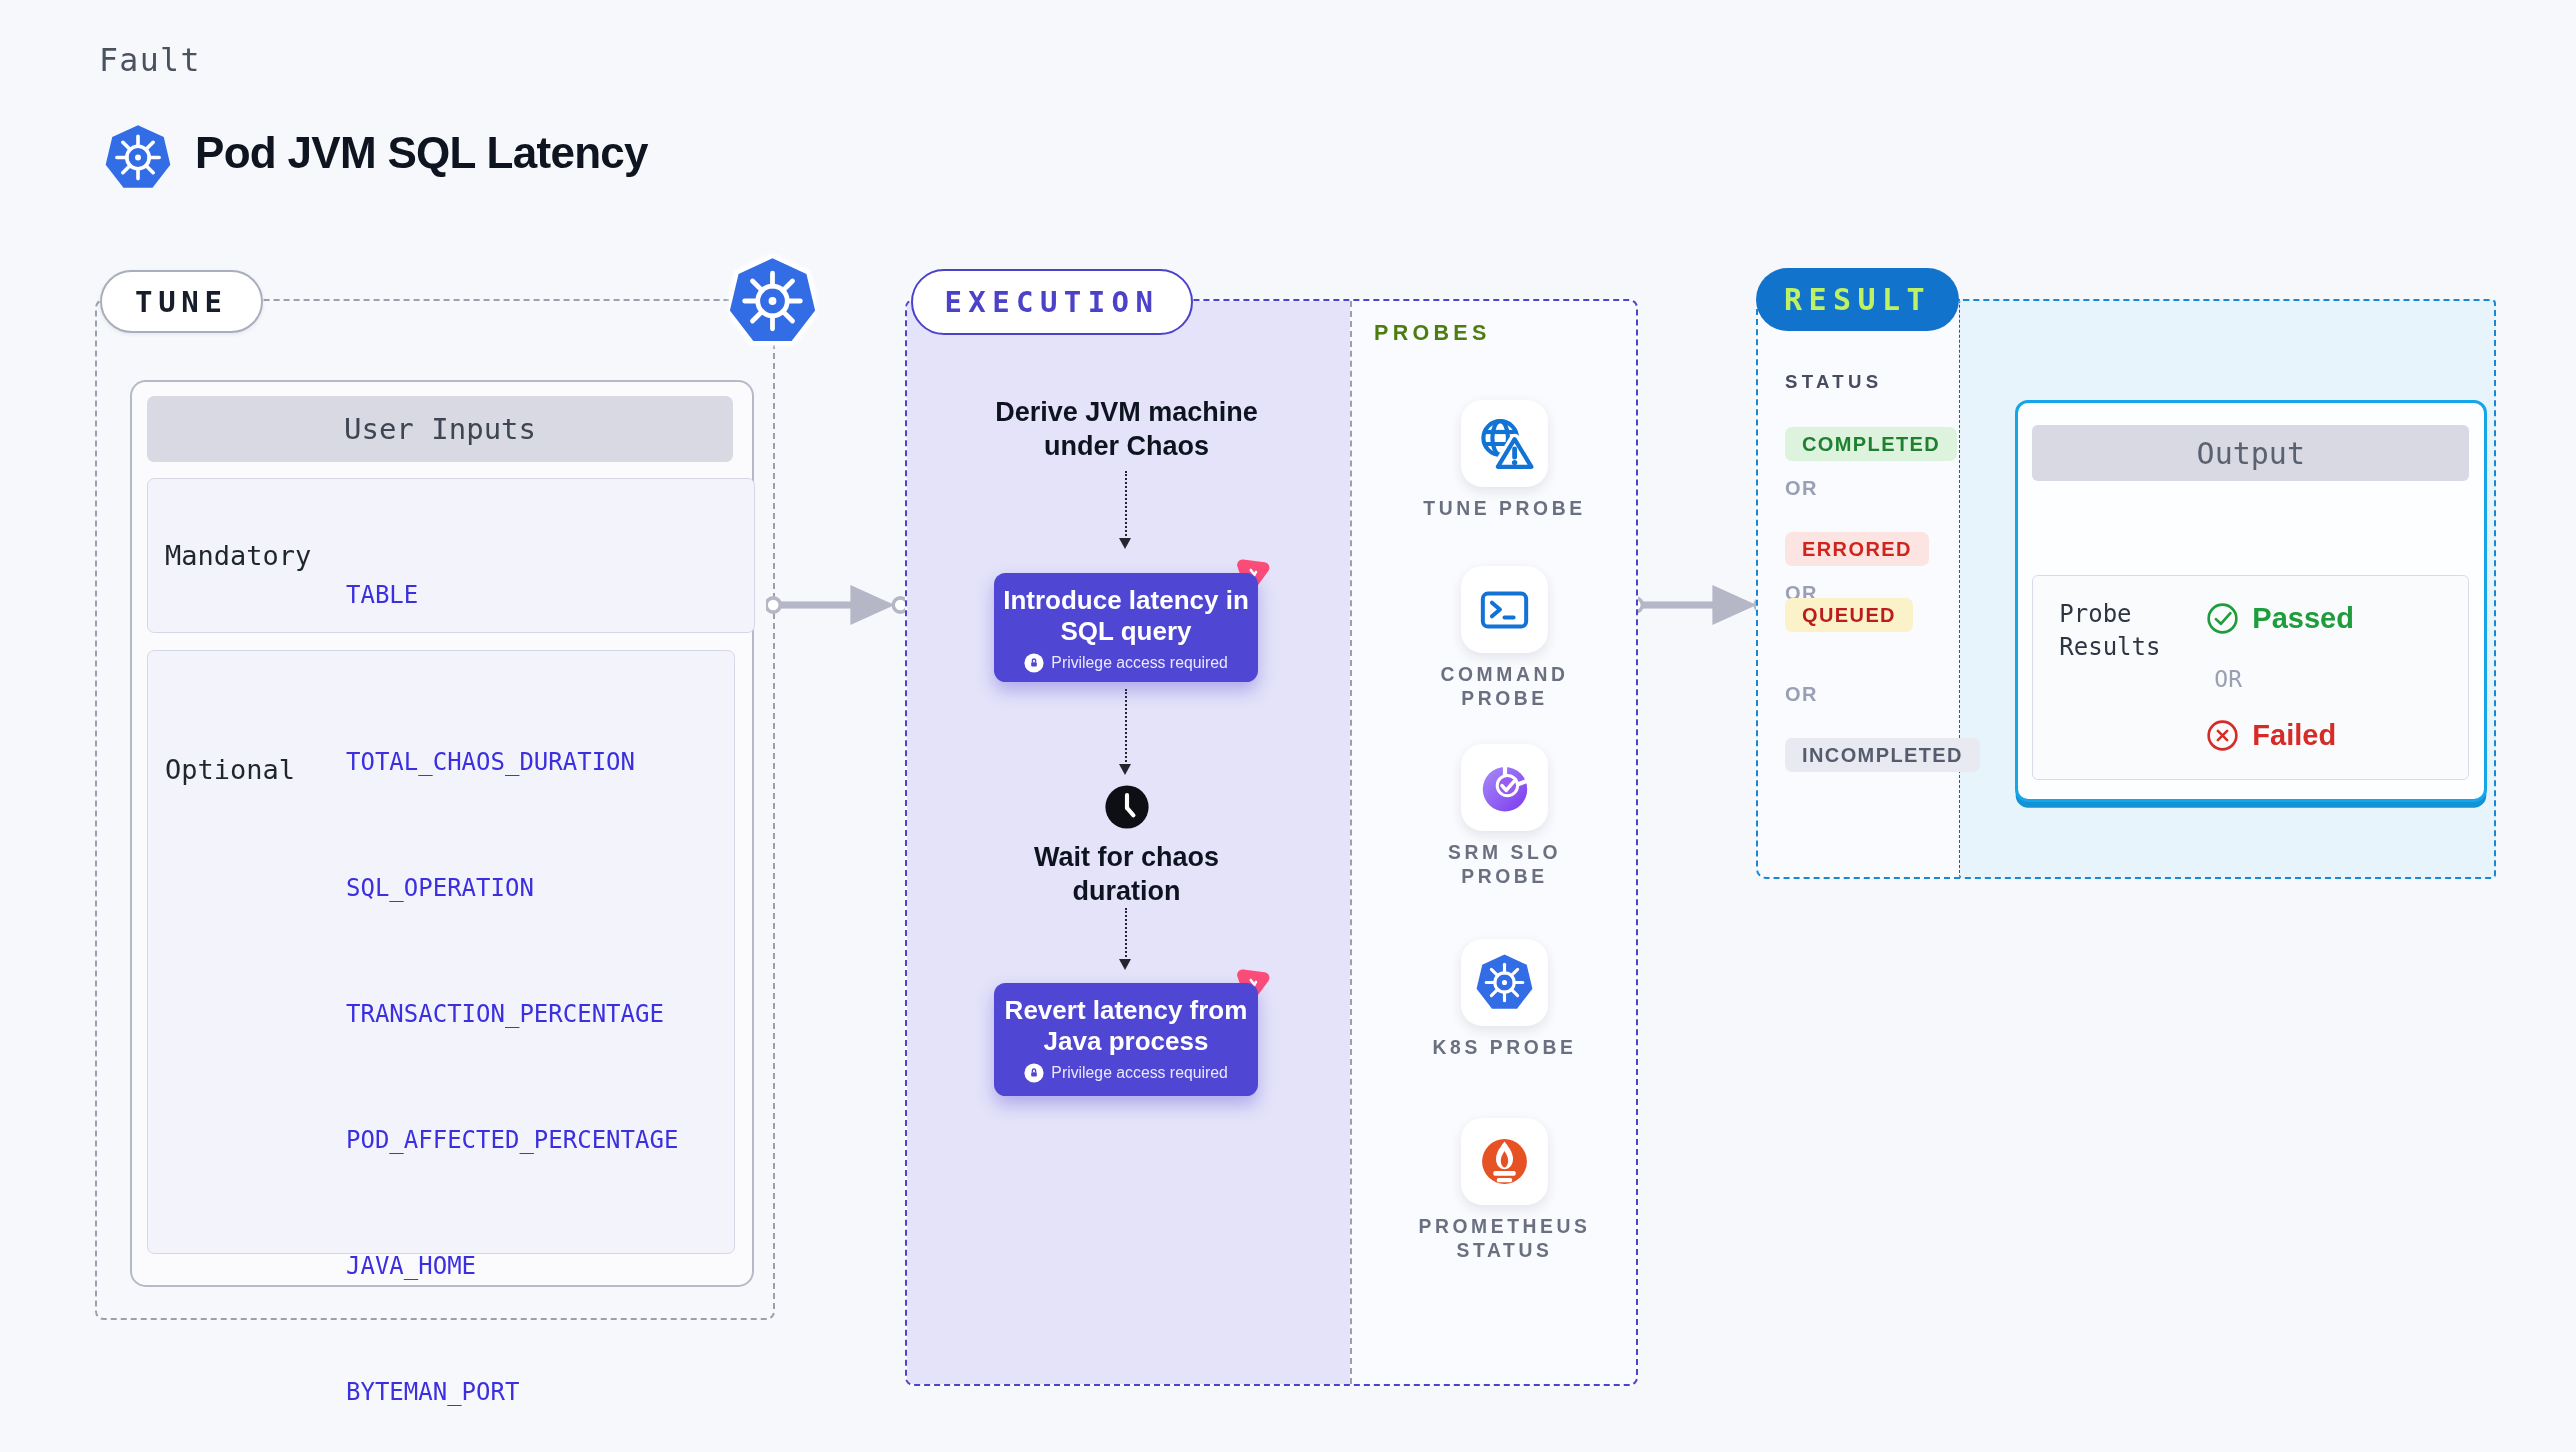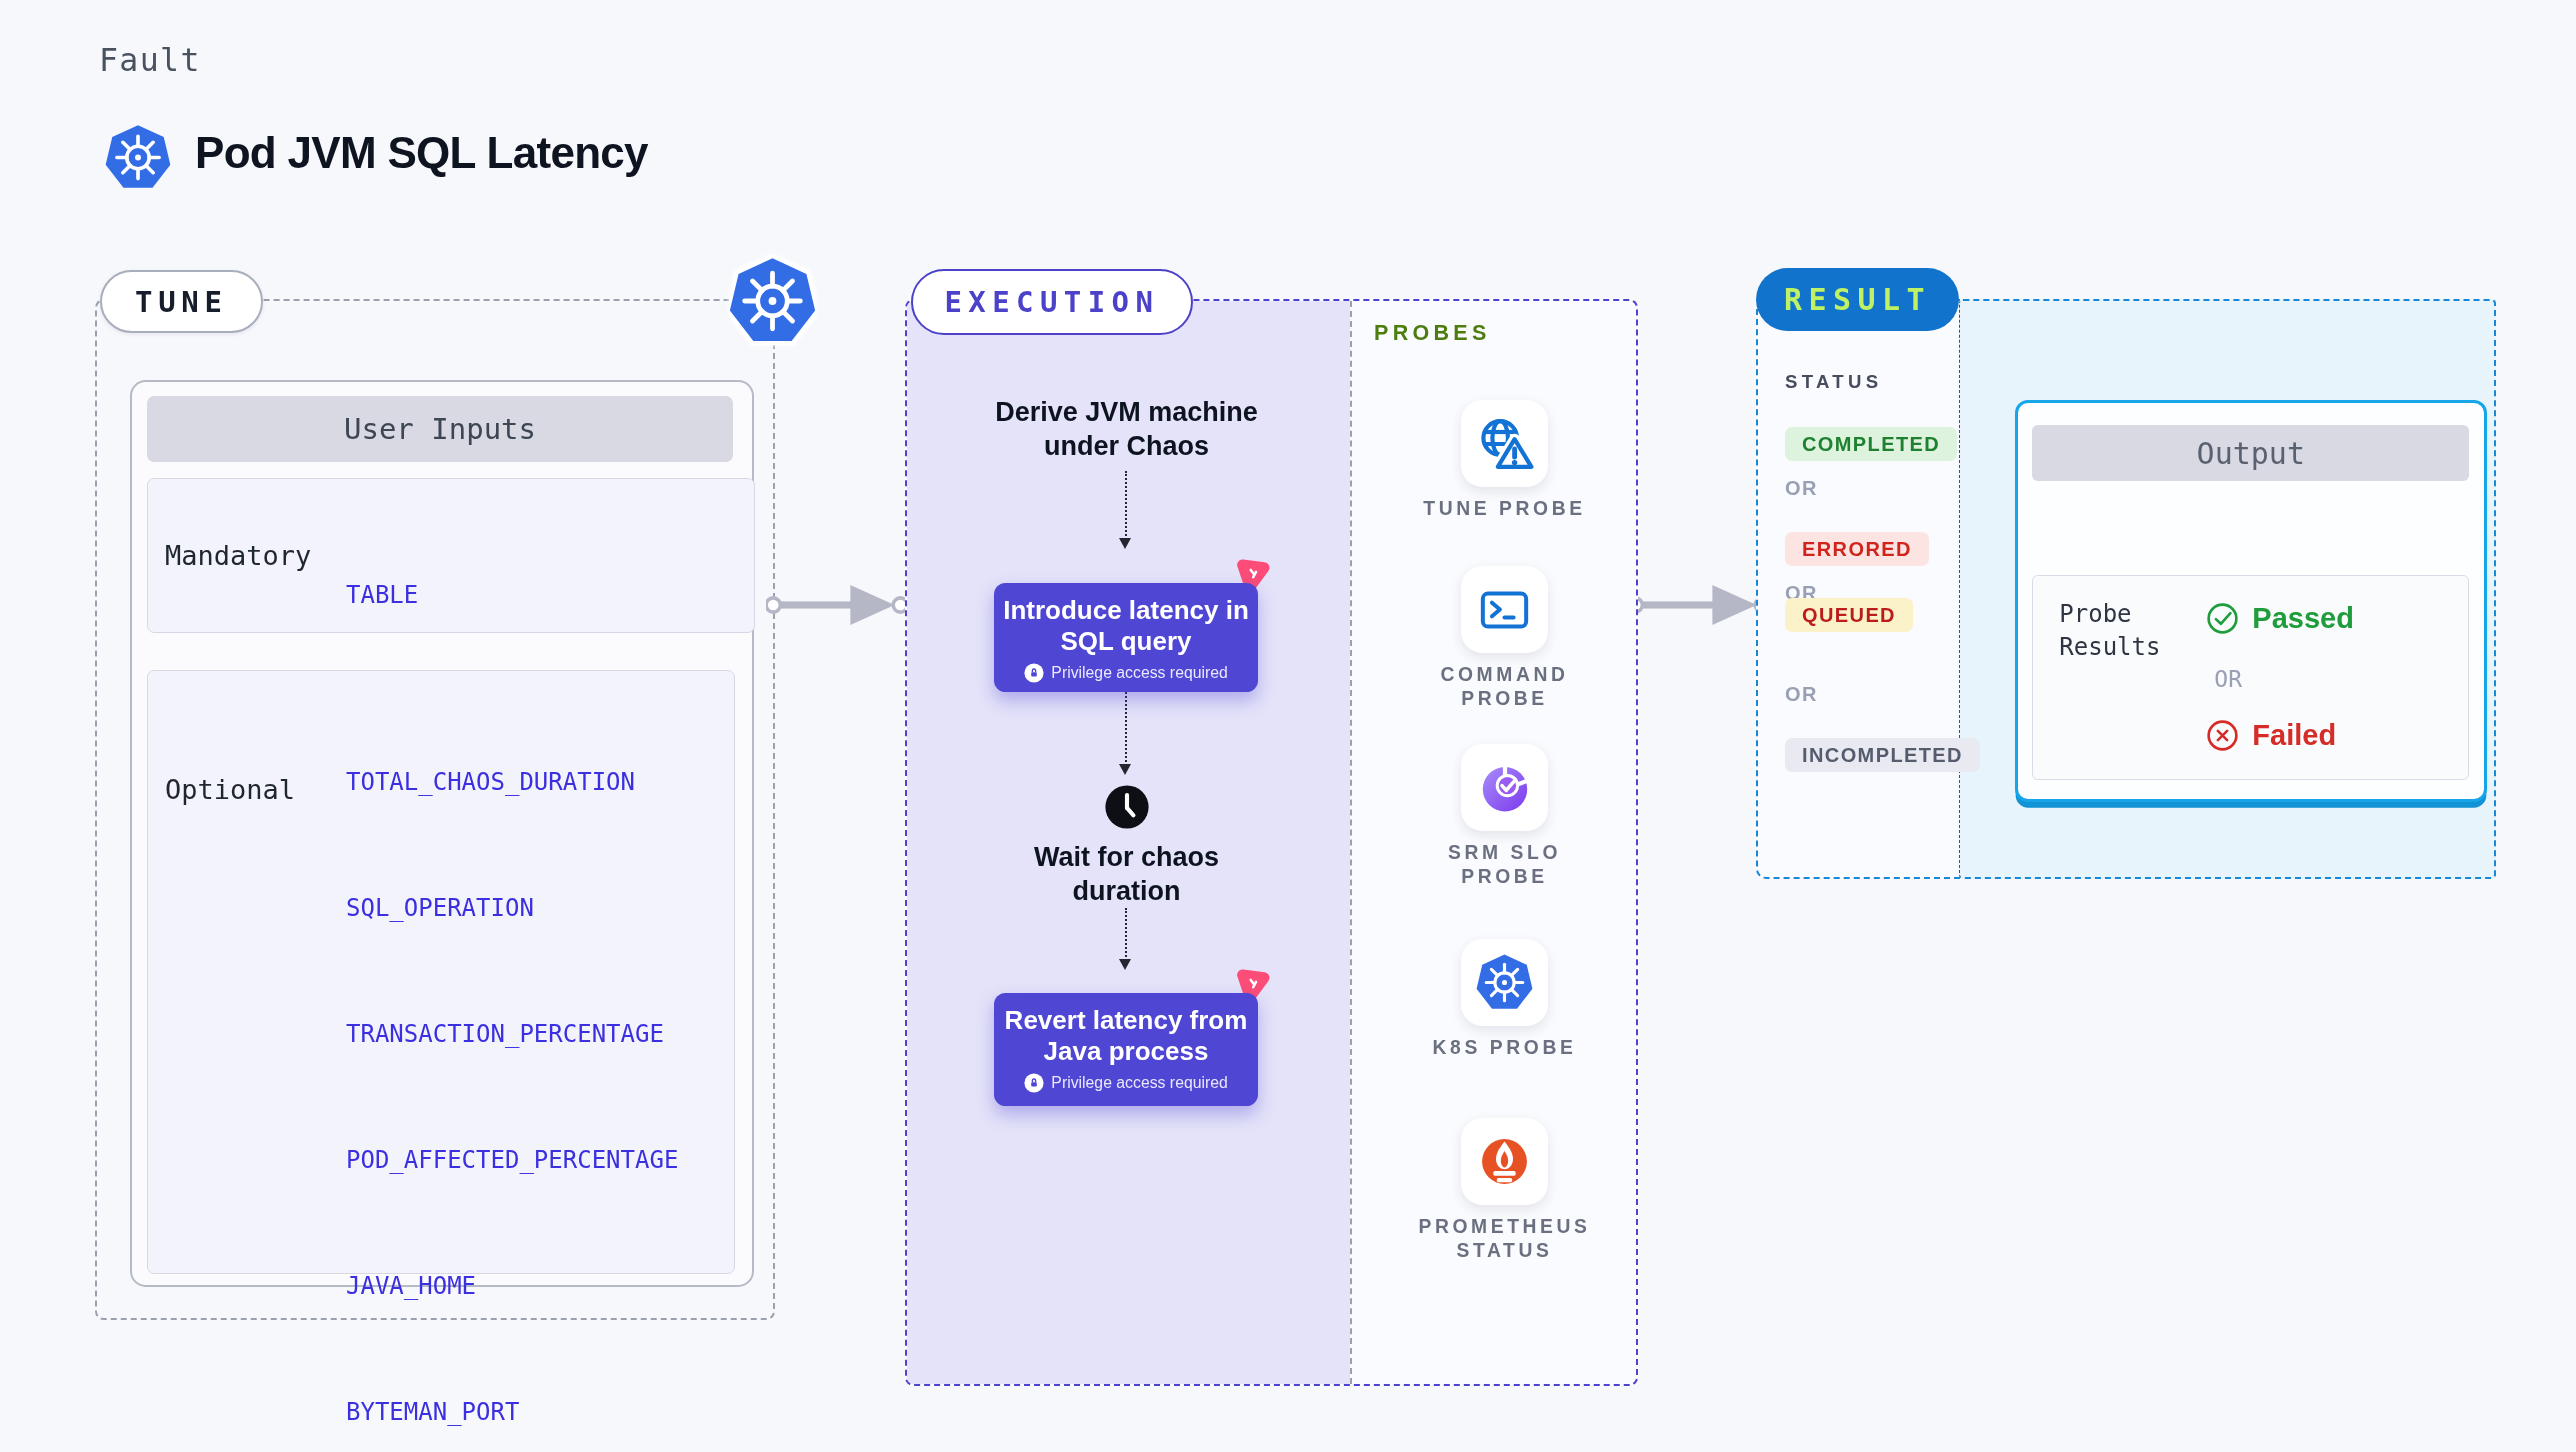--- a/index.html
+++ b/index.html
@@ -29,42 +29,42 @@
         font-size:30px;letter-spacing:6.4px;color:#bef264;}
 
   
   #tune-box{left:95px;top:299px;width:676px;height:1017px;border:2.1px dashed #9aa0ac;border-radius:8.6px;}
   #tune-inner{left:130px;top:380px;width:620px;height:903px;background:#fbfbfe;
         border:2.9px solid #b6bac6;border-radius:15.8px;}
   #user-inputs-header{left:147px;top:396px;width:586px;height:66px;background:#d8d9e3;border-radius:7.2px;
         display:flex;align-items:center;justify-content:center;font-size:29px;color:#3e4553;}
   .input-group{background:#f3f4fb;border:1.4px solid #d5d8e4;border-radius:7.2px;}
   #mandatory-box{left:147px;top:478px;width:586px;height:153px;padding-left:20px;}
-  #optional-box{left:147px;top:670px;width:586px;height:602px;}
+  #optional-box{left:147px;top:650px;width:586px;height:602px;}
   .group-label{position:absolute;left:17px;font-size:27px;color:#1f2630;}
   #mandatory-label{top:0;height:153px;display:flex;align-items:center;}
   #optional-label{top:103px;}
   .input-items{position:absolute;left:198px;color:#3b2fe0;font-size:24px;white-space:pre;}
   #mandatory-items{top:8.6px;line-height:43px;}
   #optional-items{top:6.4px;line-height:42px;}
 
   
   #execution-box{left:905px;top:299px;width:729px;height:1083px;border:2.9px dashed #4d43cf;
         border-radius:8.6px;background:#fafbfe;overflow:hidden;}
   #execution-fill{position:absolute;left:0;top:0;width:443px;height:100%;background:#e4e3f9;}
   #probes-divider{position:absolute;left:443px;top:0;height:100%;width:0;border-left:2.1px dashed #9aa0ac;}
   .step-text{position:absolute;width:287px;text-align:center;font-size:27px;font-weight:bold;
         line-height:34px;color:#0d1420;}
   #step-derive{left:983px;top:395px;}
   #step-wait-label{left:983px;top:840px;}
   .dotted-arrow{position:absolute;width:0;border-left:2.9px dotted #23262e;}
   .dotted-arrow::after{content:'';position:absolute;bottom:-11.5px;left:-7.9px;
         border:6.4px solid transparent;border-top:11.5px solid #23262e;}
   .chaos-card{position:absolute;left:994px;width:264px;background:#4f46d4;border-radius:11.5px;
-        box-shadow:0 8.6px 17px rgba(79,70,212,.35);color:#ffffff;text-align:center;z-index:2;margin-top:10px;}
+        box-shadow:0 8.6px 17px rgba(79,70,212,.35);color:#ffffff;text-align:center;z-index:2;}
   #chaos-card-1{top:573px;height:109px;}
   #chaos-card-2{top:983px;height:113px;}
   .card-title{font-size:26px;font-weight:bold;line-height:31.5px;margin-top:11.5px;}
   .card-note{display:flex;align-items:center;justify-content:center;gap:7.2px;margin-top:5.7px;
         font-size:15.8px;color:#e9e8fc;}
   .pink-chaos{position:absolute;width:42px;height:42px;z-index:1;transform:rotate(-6deg);}
   #pink-chaos-1{left:1231px;top:553px;}
   #pink-chaos-2{left:1231px;top:963px;}
   #clock-icon{left:1104px;top:784px;width:46px;height:46px;}
 

